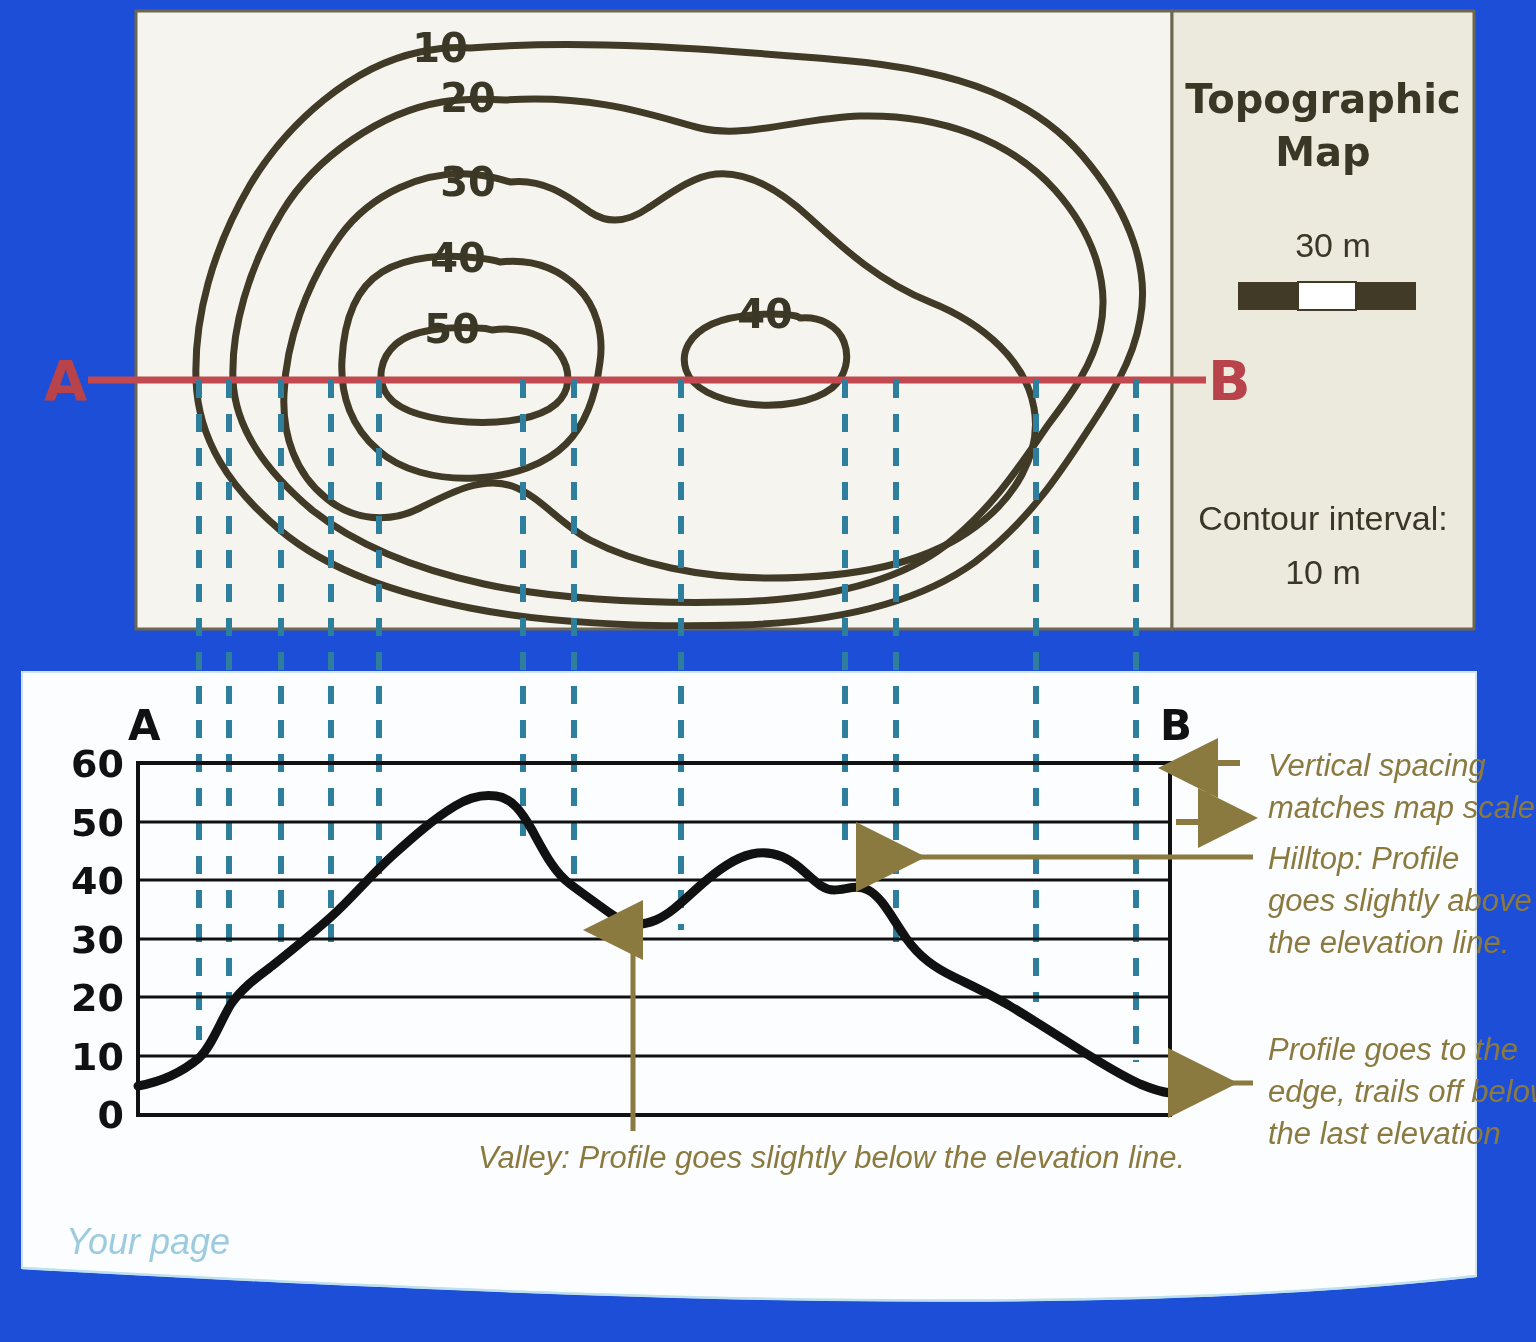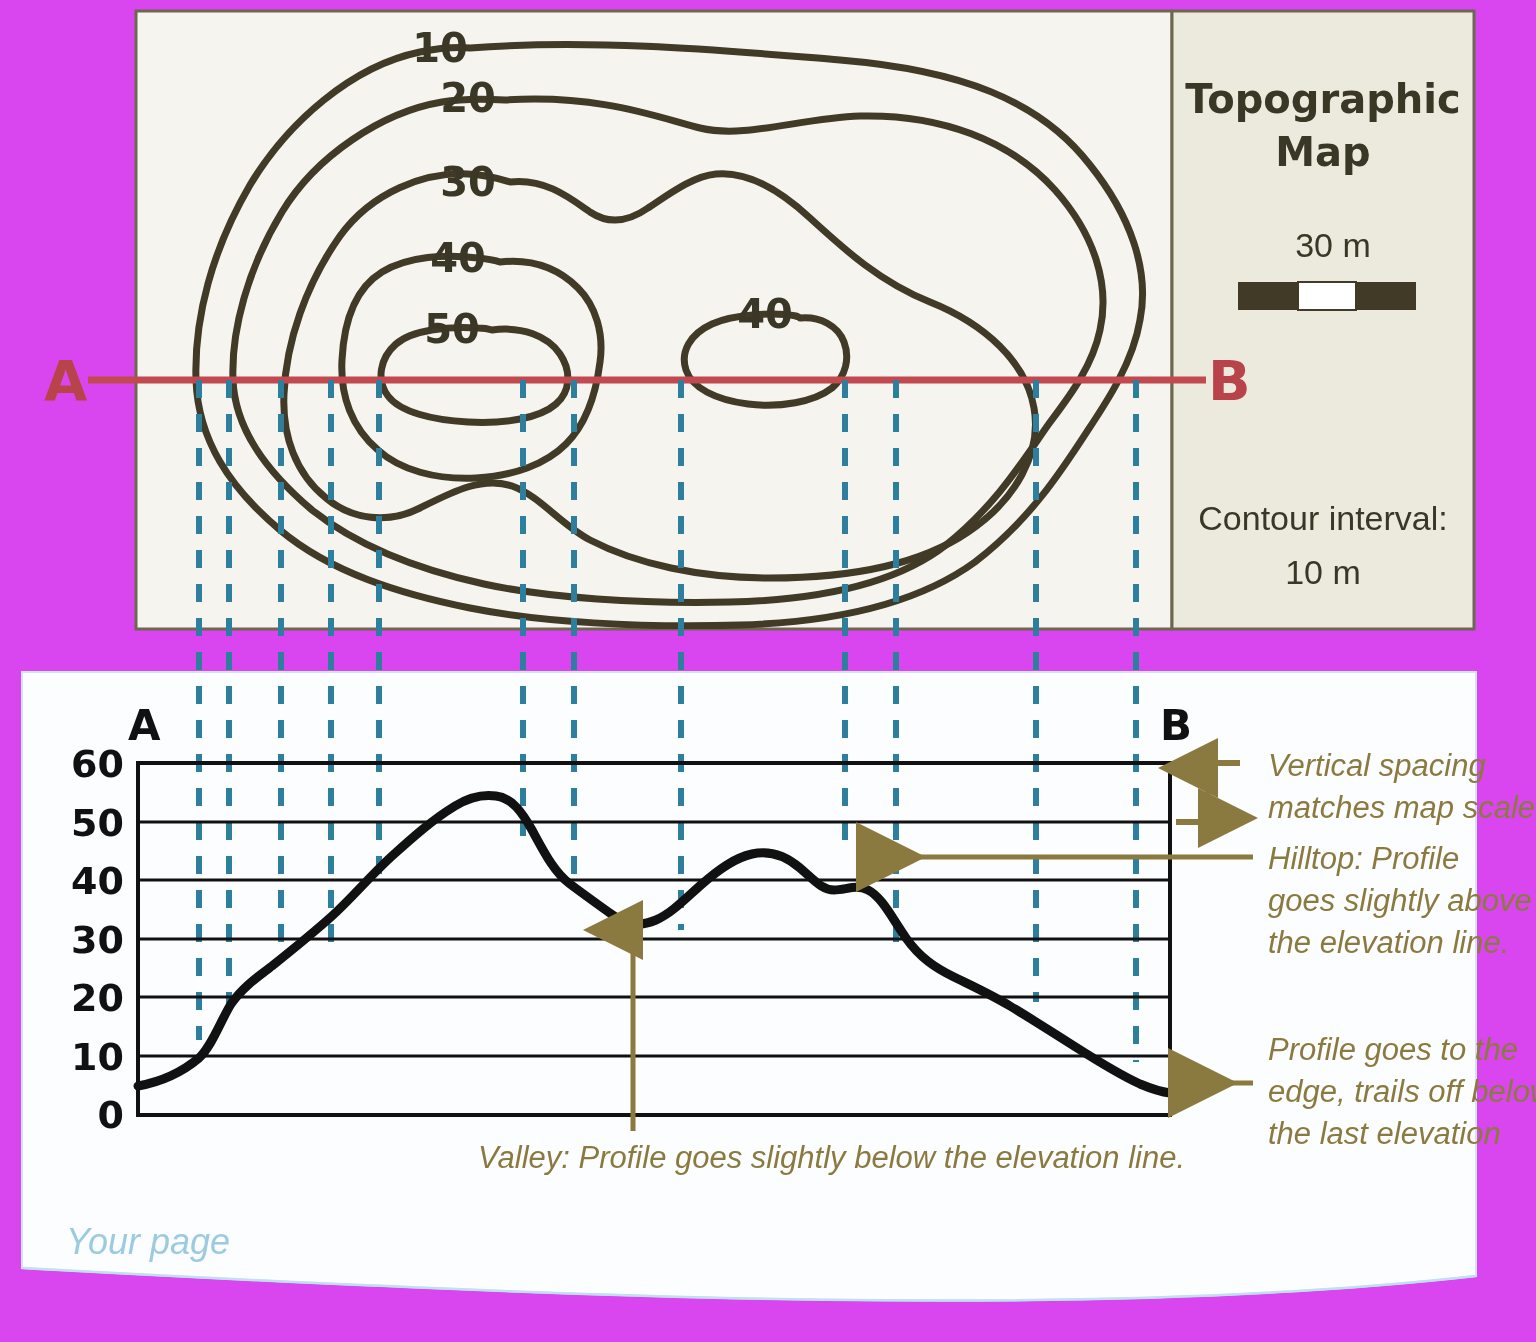--- a/index.html
+++ b/index.html
@@ -8,21 +8,21 @@
     background: #ffffff;
   }
   body {
     font-family: "Liberation Sans", sans-serif;
   }
   #stage {
     position: relative;
     width: 1536px;
     height: 1342px;
     overflow: hidden;
-    background: #d946ef;
+    background: #1d4ed8;
   }
   svg.layer {
     position: absolute;
     left: 0;
     top: 0;
     width: 1536px;
     height: 1342px;
   }
   .map-label {
     font-family: "DejaVu Sans", sans-serif;

